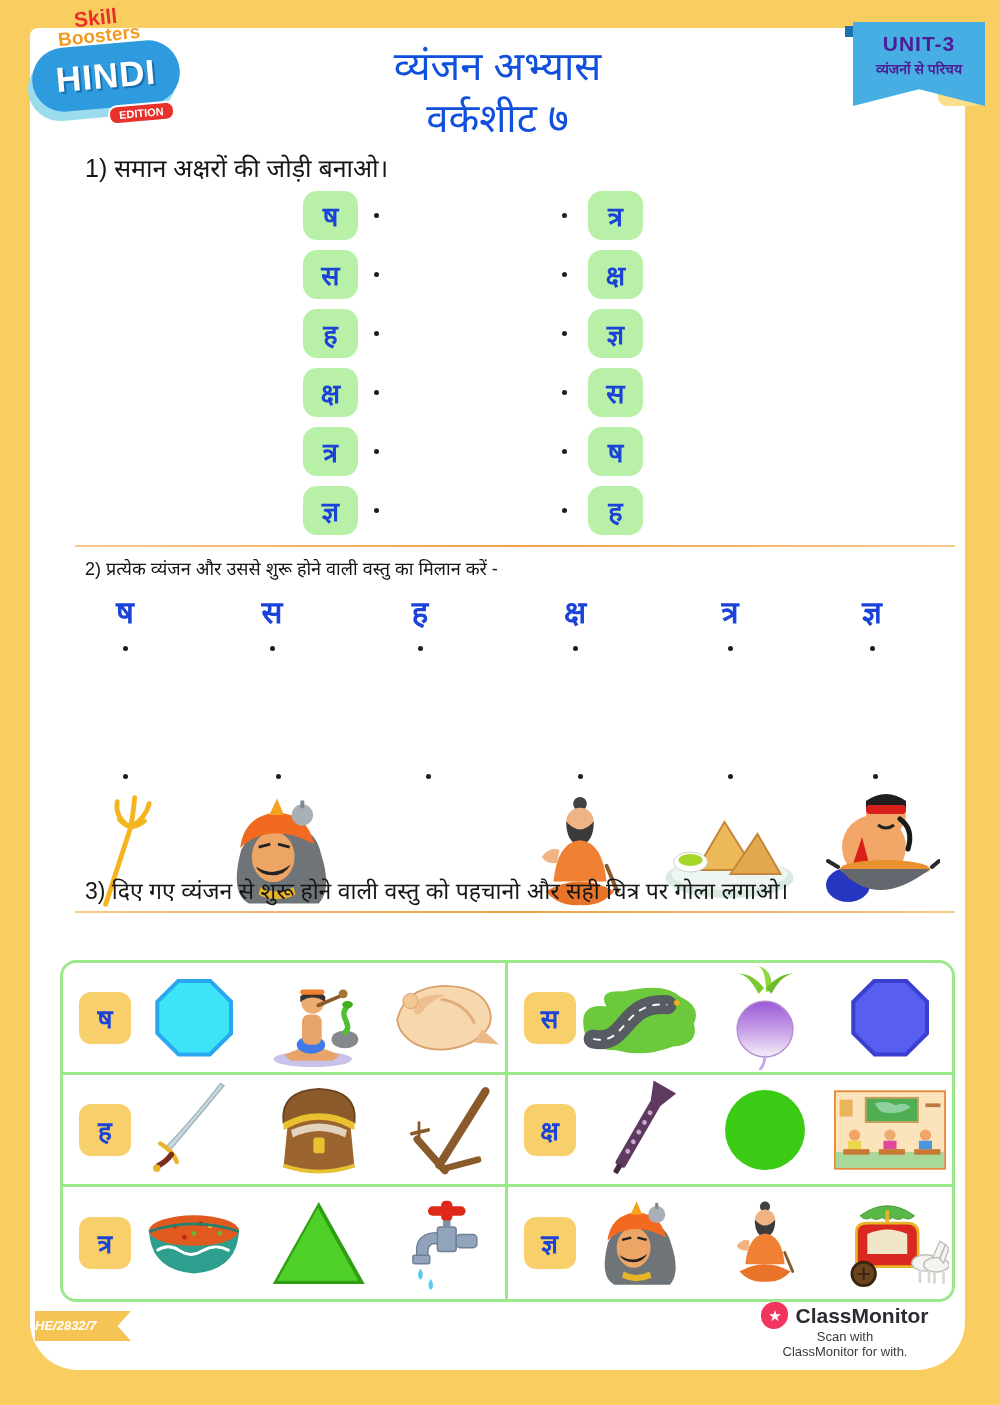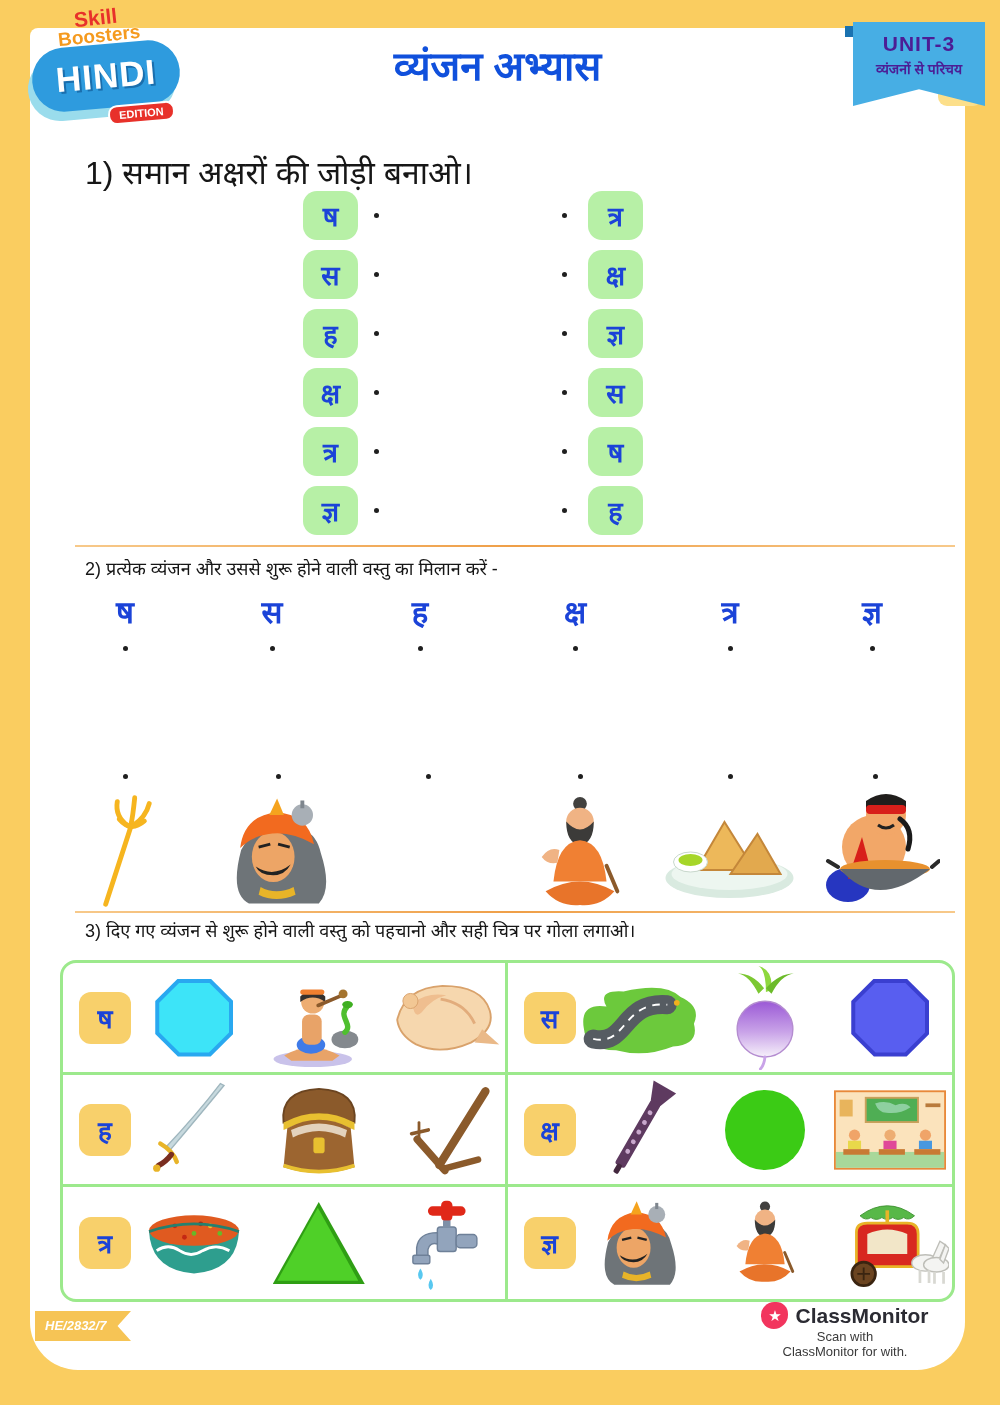--- a/index.html
+++ b/index.html
@@ -32,25 +32,25 @@
   #logo .blob{position:absolute;left:6px;top:40px;width:148px;height:64px;background:#2E9BDE;border-radius:36px;transform:rotate(-5deg);box-shadow:-5px 9px 0 #9ADCEC;display:flex;align-items:center;justify-content:center}
   #logo .hindi{font-size:35px;font-weight:bold;color:#fff;letter-spacing:1px;text-shadow:2px 2px 0 #1a6fae}
   #logo .edition{position:absolute;left:82px;top:99px;background:#E8312A;color:#fff;font-size:11px;font-weight:bold;padding:2px 9px;border-radius:9px;border:2px solid #fff;transform:rotate(-5deg)}
   
   #unit-bg{position:absolute;left:938px;top:64px;width:44px;height:42px;background:#FCDF8A;border-radius:9px}
   #unit-fold{position:absolute;left:845px;top:26px;width:11px;height:11px;background:#1A72B0}
   #unit{position:absolute;left:853px;top:22px;width:132px;height:84px;background:#47AEE4;clip-path:polygon(0 0,100% 0,100% 100%,50% 80%,0 100%);color:#4c1d95;text-align:center}
   #unit .l1{margin-top:10px;font-size:21px;font-weight:bold;letter-spacing:1px}
   #unit .l2{margin-top:3px;font-size:14px;font-weight:bold}
   
-  #title{position:absolute;left:30px;top:40px;width:935px;text-align:center;color:#1050DC;font-weight:bold}
+  #title{position:absolute;left:30px;top:40px;width:935px;text-align:center;color:#1050DC;font-weight:normal}
   #title .t1{font-size:40px;line-height:52px}
   #title .t2{font-size:40px;line-height:52px}
   
-  #code-ribbon{position:absolute;left:35px;top:1311px;width:96px;height:30px;background:#F6C455;clip-path:polygon(0 0,100% 0,86% 50%,100% 100%,0 100%);color:#fff;font-size:13px;font-weight:bold;line-height:30px;padding-left:10px;box-sizing:border-box;font-style:italic}
+  #code-ribbon{position:absolute;left:35px;top:1311px;width:96px;height:30px;background:#F6C455;clip-path:polygon(0 0,100% 0,86% 50%,100% 100%,0 100%);color:#fff;font-size:13px;font-weight:bold;line-height:30px;box-sizing:border-box;font-style:italic}
   #cm{position:absolute;left:715px;top:1302px;width:260px;text-align:center}
   #cm .row{display:flex;align-items:center;justify-content:center;gap:7px}
   #cm .blobicon{width:27px;height:27px;background:#F2355E;border-radius:50% 44% 54% 48%;color:#fff;font-size:15px;line-height:27px;text-align:center}
   #cm .name{font-size:21px;font-weight:bold;color:#2B2B33}
   #cm .note{font-size:13px;color:#3A3A3A;line-height:15px}
 </style>
 </head>
 <body>
 
 
@@ -97,24 +97,25 @@
 <div id="unit-bg"></div>
 <div id="unit-fold"></div>
 <div id="unit">
   <div class="l1">UNIT-3</div>
   <div class="l2">व्यंजनों से परिचय</div>
 </div>
 
 
 <div id="title">
   <div class="t1">व्यंजन अभ्यास</div>
+  <div class="t2">वर्कशीट ७</div>
 </div>
 
 
-<div class="heading" style="left:85px;top:150px;font-size:32px">1) समान अक्षरों की जोड़ी बनाओ।</div>
+<div class="heading" style="left:85px;top:150px;font-size:25px">1) समान अक्षरों की जोड़ी बनाओ।</div>
 
 <div class="tile" style="left:303px;top:191px">ष</div>
 <div class="tile" style="left:303px;top:250px">स</div>
 <div class="tile" style="left:303px;top:309px">ह</div>
 <div class="tile" style="left:303px;top:368px">क्ष</div>
 <div class="tile" style="left:303px;top:427px">त्र</div>
 <div class="tile" style="left:303px;top:486px">ज्ञ</div>
 
 <div class="tile" style="left:588px;top:191px">त्र</div>
 <div class="tile" style="left:588px;top:250px">क्ष</div>
@@ -209,21 +210,21 @@
     <path d="M88 32 Q102 42 96 62" stroke="#1A1A1A" stroke-width="5" fill="none" stroke-linecap="round"></path>
     <ellipse cx="73" cy="82" rx="45" ry="9" fill="#E8912E"></ellipse>
     <path d="M28 82 Q64 124 118 82 Z" fill="#62686D"></path>
     <path d="M26 80 L16 74 M120 80 L127 74" stroke="#2A2A2A" stroke-width="4" stroke-linecap="round"></path>
   </svg>
 </span>
 
 <div class="divider" style="top:911px"></div>
 
 
-<div class="heading" style="left:85px;top:918px;font-size:18px">3) दिए गए व्यंजन से शुरू होने वाली वस्तु को पहचानो और सही चित्र पर गोला लगाओ।</div>
+<div class="heading" style="left:85px;top:874px;font-size:23px">3) दिए गए व्यंजन से शुरू होने वाली वस्तु को पहचानो और सही चित्र पर गोला लगाओ।</div>
 
 <div id="s3table">
 
   <div class="s3cell">
     <div class="s3tile">ष</div>
     <div class="s3slot" title="cyan-octagon">
       <span class="octa" style="width:78px;height:78px;background:#29A8F0;display:block">
         <span class="octa-in" style="background:#3DE4F8"></span>
       </span>
     </div>

